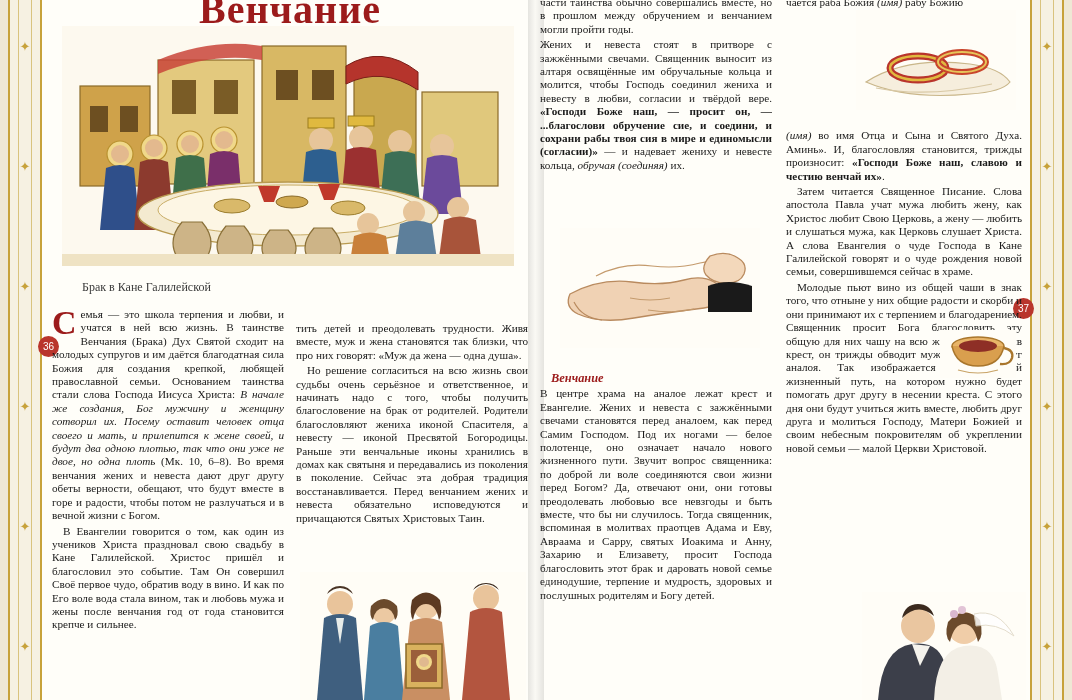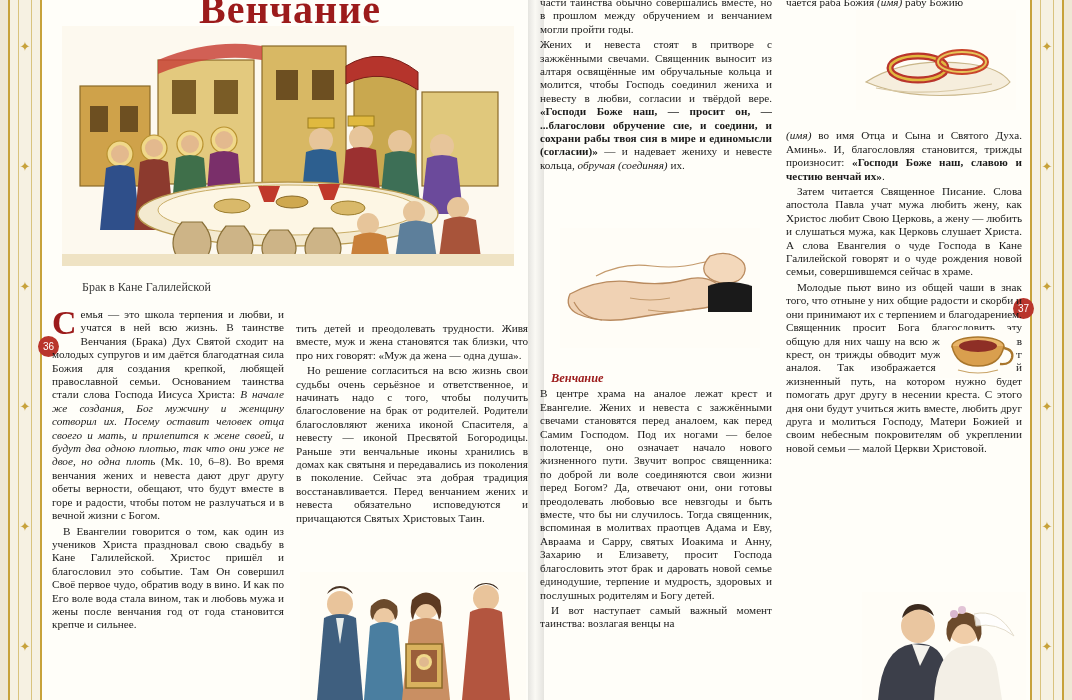--- a/index.html
+++ b/index.html
@@ -344,21 +344,20 @@
       <path d="M88 82 q24 4 46 -1" fill="none" stroke="#c49a6c" stroke-width="1"></path>
       <rect x="148" y="58" width="44" height="26" fill="#111"></rect>
       <path d="M148 58 q20 -8 44 0 l0 26 h-44z" fill="#1a1a1a"></path>
       <path d="M14 74 q8 16 28 18" fill="none" stroke="#b98a5e" stroke-width="1.2"></path>
     </svg>
   </div>
 
   <div class="col colC" style="top:372px; height:328px; overflow:hidden;">
     <p class="subhead">Венчание</p>
     <p class="no-indent">В центре храма на аналое лежат крест и Евангелие. Жених и невеста с зажжёнными свечами становятся перед аналоем, как перед Самим Господом. Под их ногами — белое полотенце, оно означает начало нового жизненного пути. Звучит вопрос священника: по доброй ли воле соединяются свои жизни перед Богом? Да, отвечают они, они готовы преодолевать любовью все невзгоды и быть вместе, что бы ни случилось. Тогда священник, вспоминая в молитвах праотцев Адама и Еву, Авраама и Сарру, святых Иоакима и Анну, Захарию и Елизавету, просит Господа благословить этот брак и даровать новой семье единодушие, терпение и мудрость, здоровых и послушных родителям и Богу детей.</p>
-    <p>И вот наступает самый важный момент таинства: возлагая венцы на</p>
   </div>
 
   <div class="ill-rings">
     <svg width="160" height="100" viewBox="0 0 160 100">
       <rect x="0" y="0" width="160" height="100" fill="#fffdf7"></rect>
       <path d="M10 72 q40 -26 104 -18 q30 4 40 18 q-8 10 -40 12 q-62 6 -104 -12z" fill="#f6eedd" stroke="#c9b68a" stroke-width="1.2"></path>
       <ellipse cx="62" cy="58" rx="28" ry="12" fill="none" stroke="#b9342c" stroke-width="7"></ellipse>
       <ellipse cx="62" cy="58" rx="28" ry="12" fill="none" stroke="#e0b93f" stroke-width="2.5"></ellipse>
       <ellipse cx="106" cy="52" rx="24" ry="10" fill="none" stroke="#c9452c" stroke-width="6"></ellipse>
       <ellipse cx="106" cy="52" rx="24" ry="10" fill="none" stroke="#e6c55a" stroke-width="2"></ellipse>

